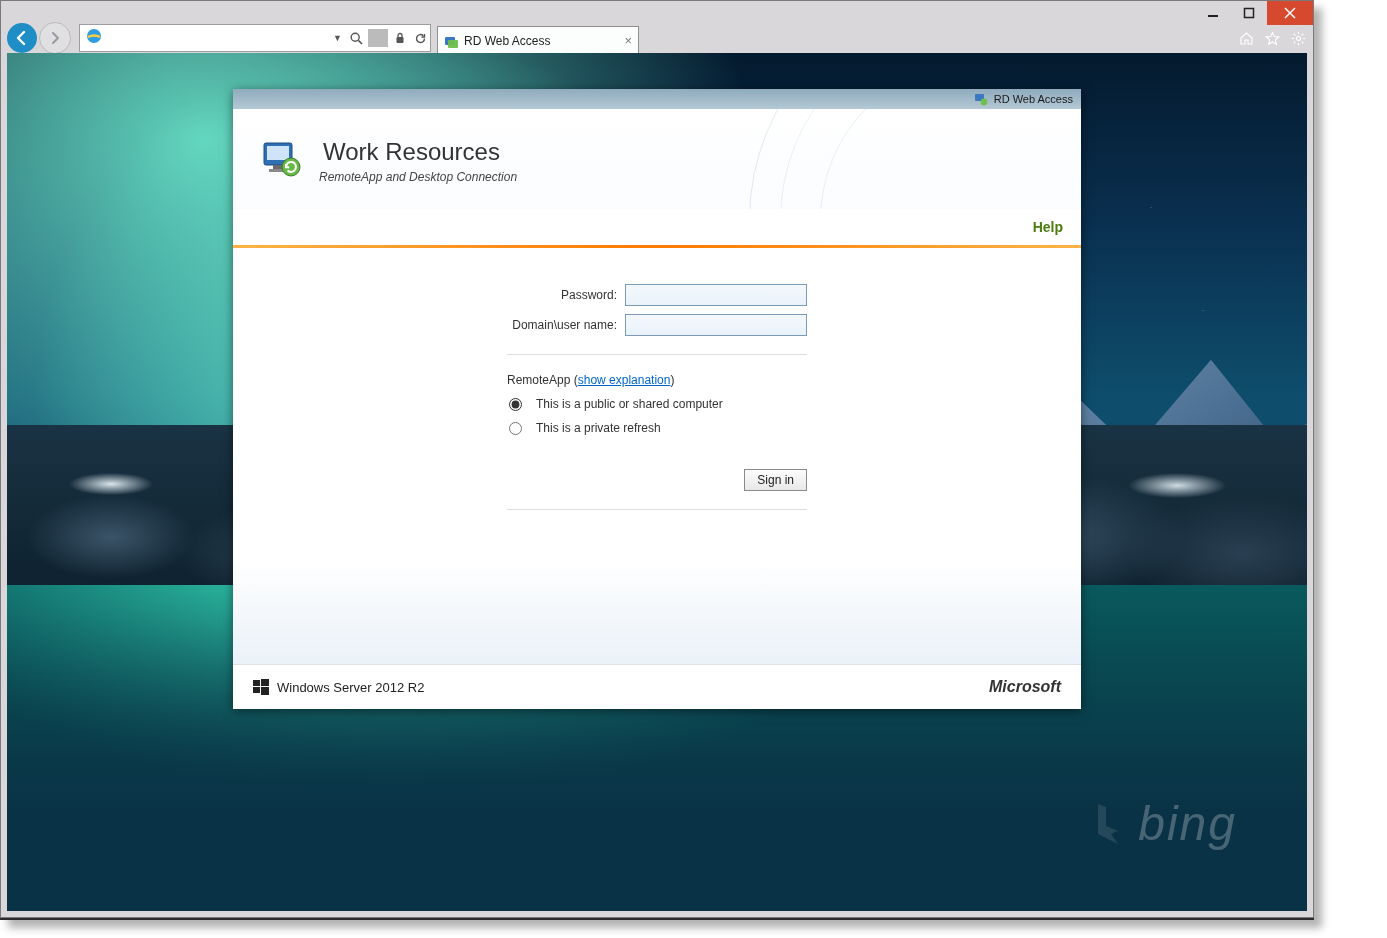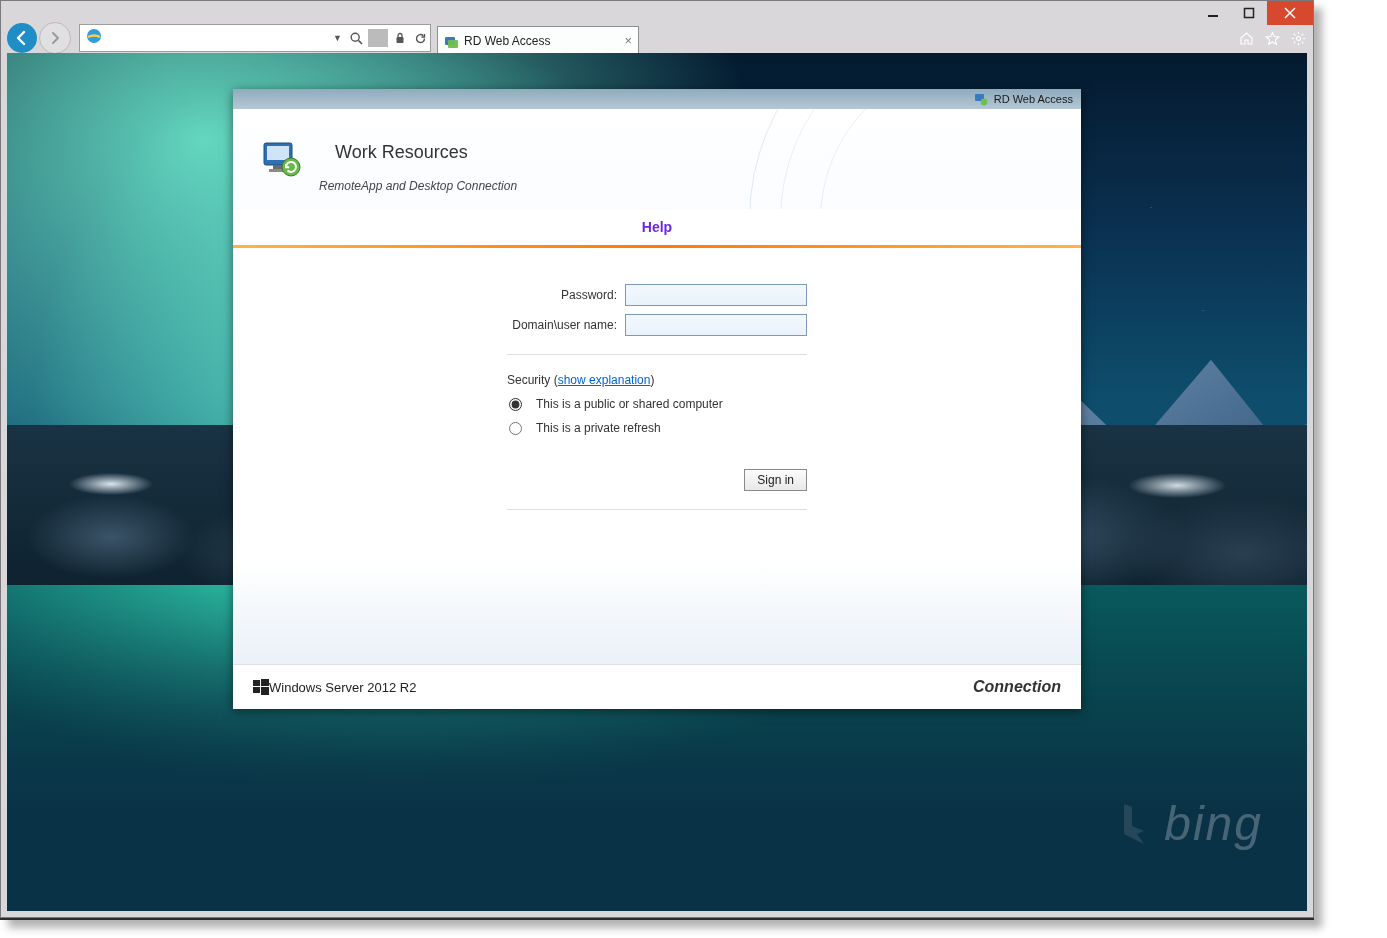--- a/index.html
+++ b/index.html
@@ -64,51 +64,51 @@
   .snowcaps{position:absolute;left:0;right:0;bottom:48%;height:30px;background:
       radial-gradient(ellipse 60px 16px at 8% 50%, rgba(240,250,255,.9), transparent 70%),
       radial-gradient(ellipse 80px 18px at 24% 60%, rgba(240,250,255,.85), transparent 70%),
       radial-gradient(ellipse 70px 16px at 45% 50%, rgba(240,250,255,.85), transparent 70%),
       radial-gradient(ellipse 90px 20px at 70% 55%, rgba(240,250,255,.85), transparent 70%),
       radial-gradient(ellipse 70px 18px at 90% 55%, rgba(240,250,255,.85), transparent 70%);}
   .lake{position:absolute;left:0;right:0;bottom:0;height:38%;background:
       linear-gradient(to bottom, rgba(20,210,180,.25) 0%, rgba(10,50,70,1) 70%),
       radial-gradient(ellipse 55% 90% at 30% 0%, rgba(80,255,210,.85), rgba(0,50,60,.2) 70%),
       linear-gradient(to bottom,#063242,#021820);}
-  .bing-mark{position:absolute;right:44px;bottom:60px;color:rgba(255,255,255,.25);font-size:48px;font-style:italic;font-weight:300;letter-spacing:2px;display:flex;align-items:center;gap:10px;}
+  .bing-mark{position:absolute;right:70px;bottom:60px;color:rgba(255,255,255,.25);font-size:48px;font-style:italic;font-weight:300;letter-spacing:2px;display:flex;align-items:center;gap:10px;}
   .bing-mark svg{opacity:.3;}
   
   .card{position:absolute;left:226px;top:36px;width:848px;background:#fff;box-shadow:0 2px 10px rgba(0,0,0,.5);}
   .card-top{height:20px;background:linear-gradient(to bottom,#8fabbd,#b4c8d5);display:flex;align-items:center;justify-content:flex-end;padding:0 8px;font-size:11px;color:#1a1a1a;}
   .card-top .rd-icon{width:14px;height:14px;margin-right:6px;}
   .card-header{height:100px;background:linear-gradient(to bottom,#fff,#fafcff);position:relative;display:flex;align-items:center;padding-left:28px;overflow:hidden;}
   .globe{position:absolute;right:-130px;top:-120px;width:460px;height:460px;border:1px solid rgba(140,170,200,.25);border-radius:50%;}
   .globe::before,.globe::after{content:"";position:absolute;border:1px solid rgba(140,170,200,.18);border-radius:50%;}
   .globe::before{inset:30px;}
   .globe::after{inset:70px;}
   .wr-icon{width:44px;height:44px;margin-right:14px;}
-  .wr-text h1{margin:16px;font-weight:300;font-size:18px;color:#333;}
+  .wr-text h1{margin:4px;font-weight:300;font-size:24px;color:#333;}
   .wr-text p{margin:2px 0 0 0;font-size:12px;color:#444;font-style:italic;}
-  .card-navrow{height:36px;display:flex;align-items:center;justify-content:center;padding:0 18px;font-size:14px;font-weight:700;color:#6d28d9;}
+  .card-navrow{height:36px;display:flex;align-items:center;justify-content:flex-end;padding:0 18px;font-size:14px;font-weight:700;color:#4d7c0f;}
   .orange-bar{height:3px;background:linear-gradient(to right,#ffb347,#ff7a00,#ffb347);}
   .card-body{padding:36px 32px 20px 32px;min-height:360px;background:linear-gradient(to bottom,#fff 0%, #fff 75%, #eaf1f8 100%);}
   .form-col{width:300px;margin:0 auto;}
   .frow{display:flex;align-items:center;margin-bottom:8px;}
   .frow label{width:110px;text-align:right;margin-right:8px;font-size:12px;color:#333;}
   .frow input[type=text],.frow input[type=password]{flex:1;height:20px;border:1px solid #7a9ab5;background:linear-gradient(to bottom,#f3f8fd,#e9f2fa);font-size:12px;padding:0 4px;}
   hr.sep{border:none;border-top:1px solid #ddd;margin:18px 0;}
   .sec-line{font-size:12px;color:#333;}
   .sec-line a{color:var(--link);}
   .radio-row{display:flex;align-items:flex-end;margin-top:10px;font-size:12px;color:#333;}
   .radio-row input{margin:0 14px 0 2px;accent-color:#333;}
   .signin-row{margin-top:34px;display:flex;justify-content:flex-end;}
   .signin-btn{font-size:12px;padding:3px 12px;background:linear-gradient(to bottom,#fcfcfc,#e8e8e8);border:1px solid #8a8a8a;color:#222;}
   .disclaimer{font-size:12px;color:#333;line-height:1.45;margin-top:0;}
   .card-footer{height:44px;border-top:1px solid #e1e1e1;background:#fff;display:flex;align-items:center;justify-content:space-between;padding:0 20px;}
-  .winserv{display:flex;align-items:center;font-size:13px;color:#222;}
+  .winserv{display:flex;align-items:center;font-size:13px;color:#222;gap:8px;}
   .ms-logo{font-style:italic;font-weight:600;font-size:16px;color:#333;font-family:"Segoe UI",Arial,sans-serif;}
 </style>
 </head>
 <body>
 
 <div class="outer-shadow"></div>
 <div class="window">
 
   <div class="titlebar">
     <div class="title-controls">
@@ -270,21 +270,21 @@
             <input type="password" value="" style="">
           </div>
           <div class="frow">
             <label>Domain\user name:</label>
             <input type="text" value="" style="">
           </div>
 
           <hr class="sep">
 
           <div class="sec-line">
-            <span>Security (</span><a href="#">show explanation</a><span>)</span>
+            <span>RemoteApp (</span><a href="#">show explanation</a><span>)</span>
           </div>
           <label class="radio-row">
             <input type="radio" name="sec" checked="" style="">
             <span>This is a public or shared computer</span>
           </label>
           <label class="radio-row">
             <input type="radio" name="sec" style="">
             <span>This is a private refresh</span>
           </label>
 
@@ -300,17 +300,17 @@
       <div class="card-footer">
         <div class="winserv">
           <svg width="16" height="16" viewBox="0 0 16 16">
             <rect x="0" y="1" width="7" height="6" fill="#222"></rect>
             <rect x="8" y="0" width="8" height="7" fill="#222"></rect>
             <rect x="0" y="8" width="7" height="6" fill="#222"></rect>
             <rect x="8" y="8" width="8" height="8" fill="#222"></rect>
           </svg>
           <span>Windows Server 2012 R2</span>
         </div>
-        <div class="ms-logo">Connection</div>
+        <div class="ms-logo">Microsoft</div>
       </div>
     </div>
   </div>
 </div>
 
 </body></html>

